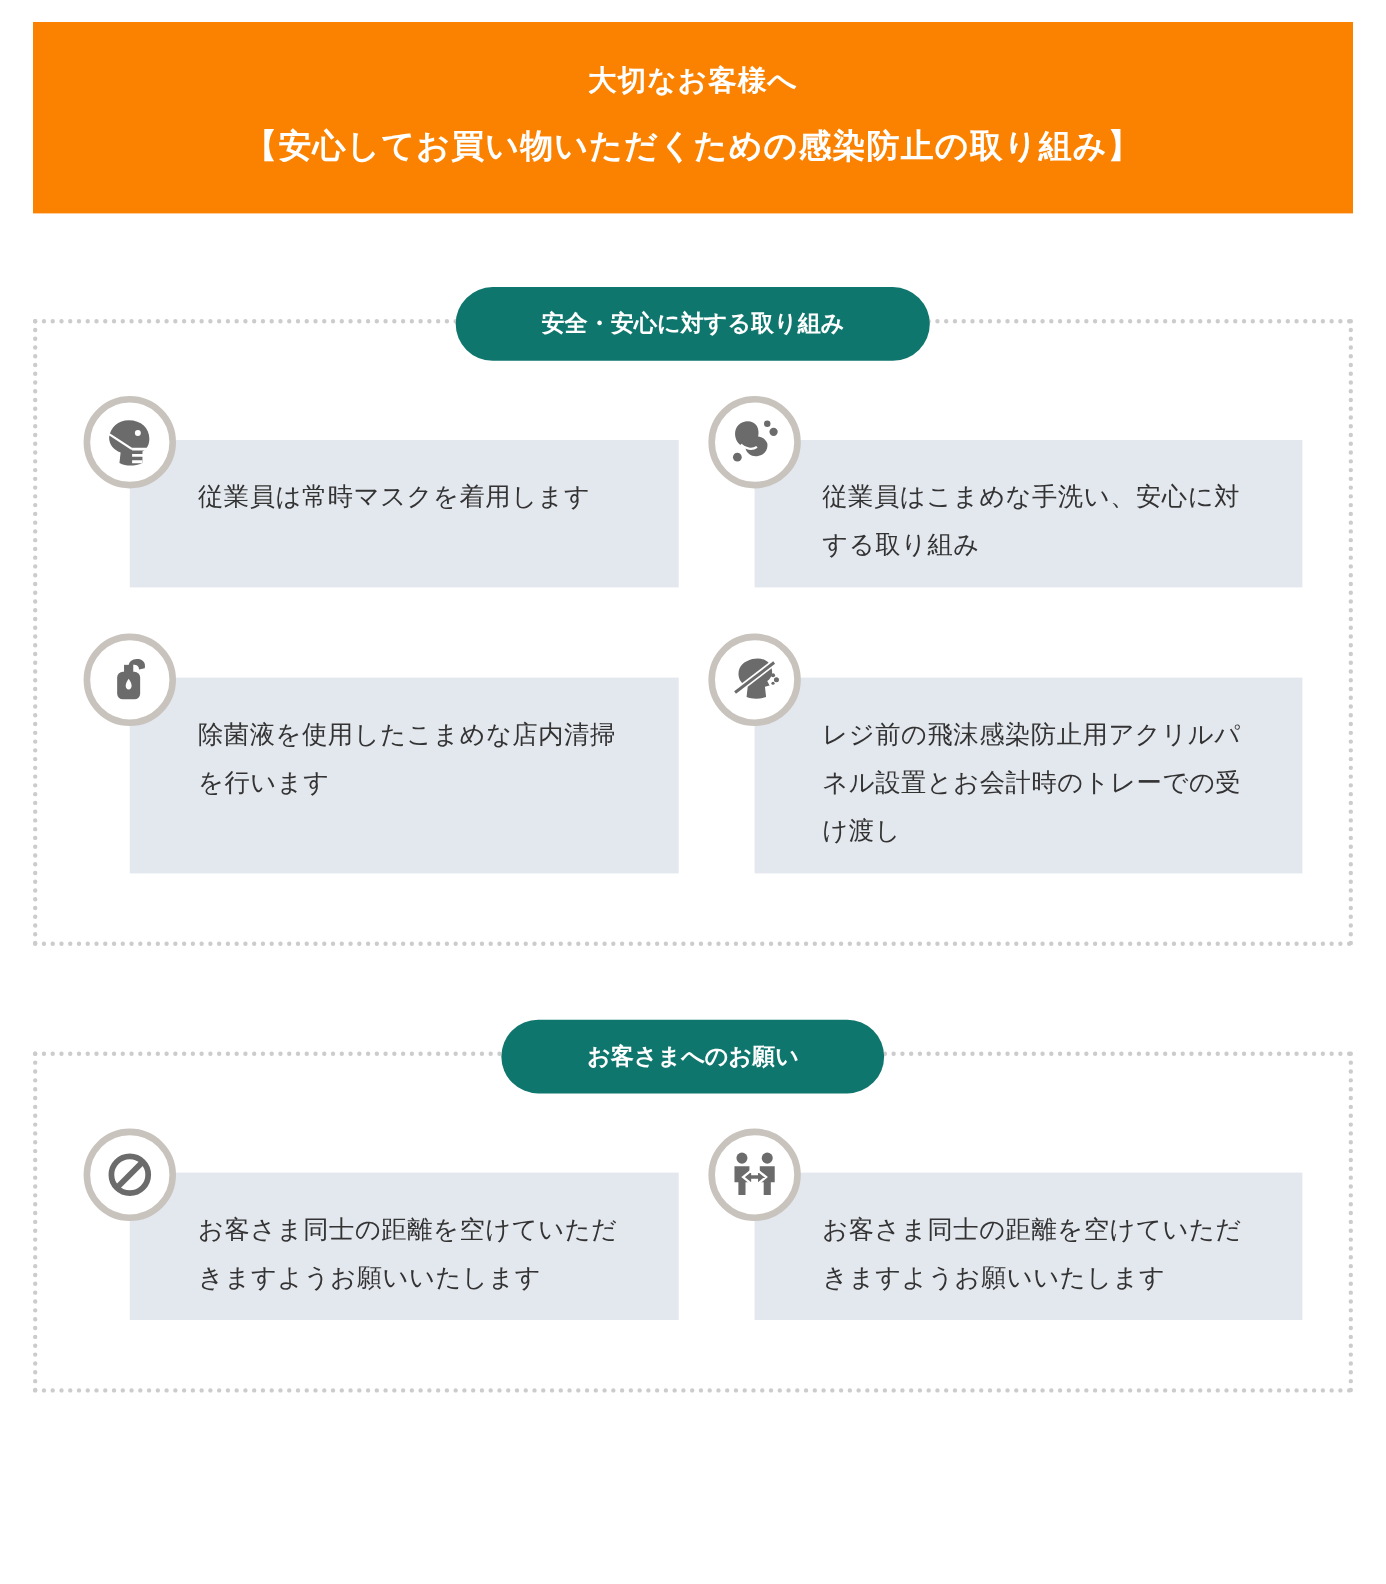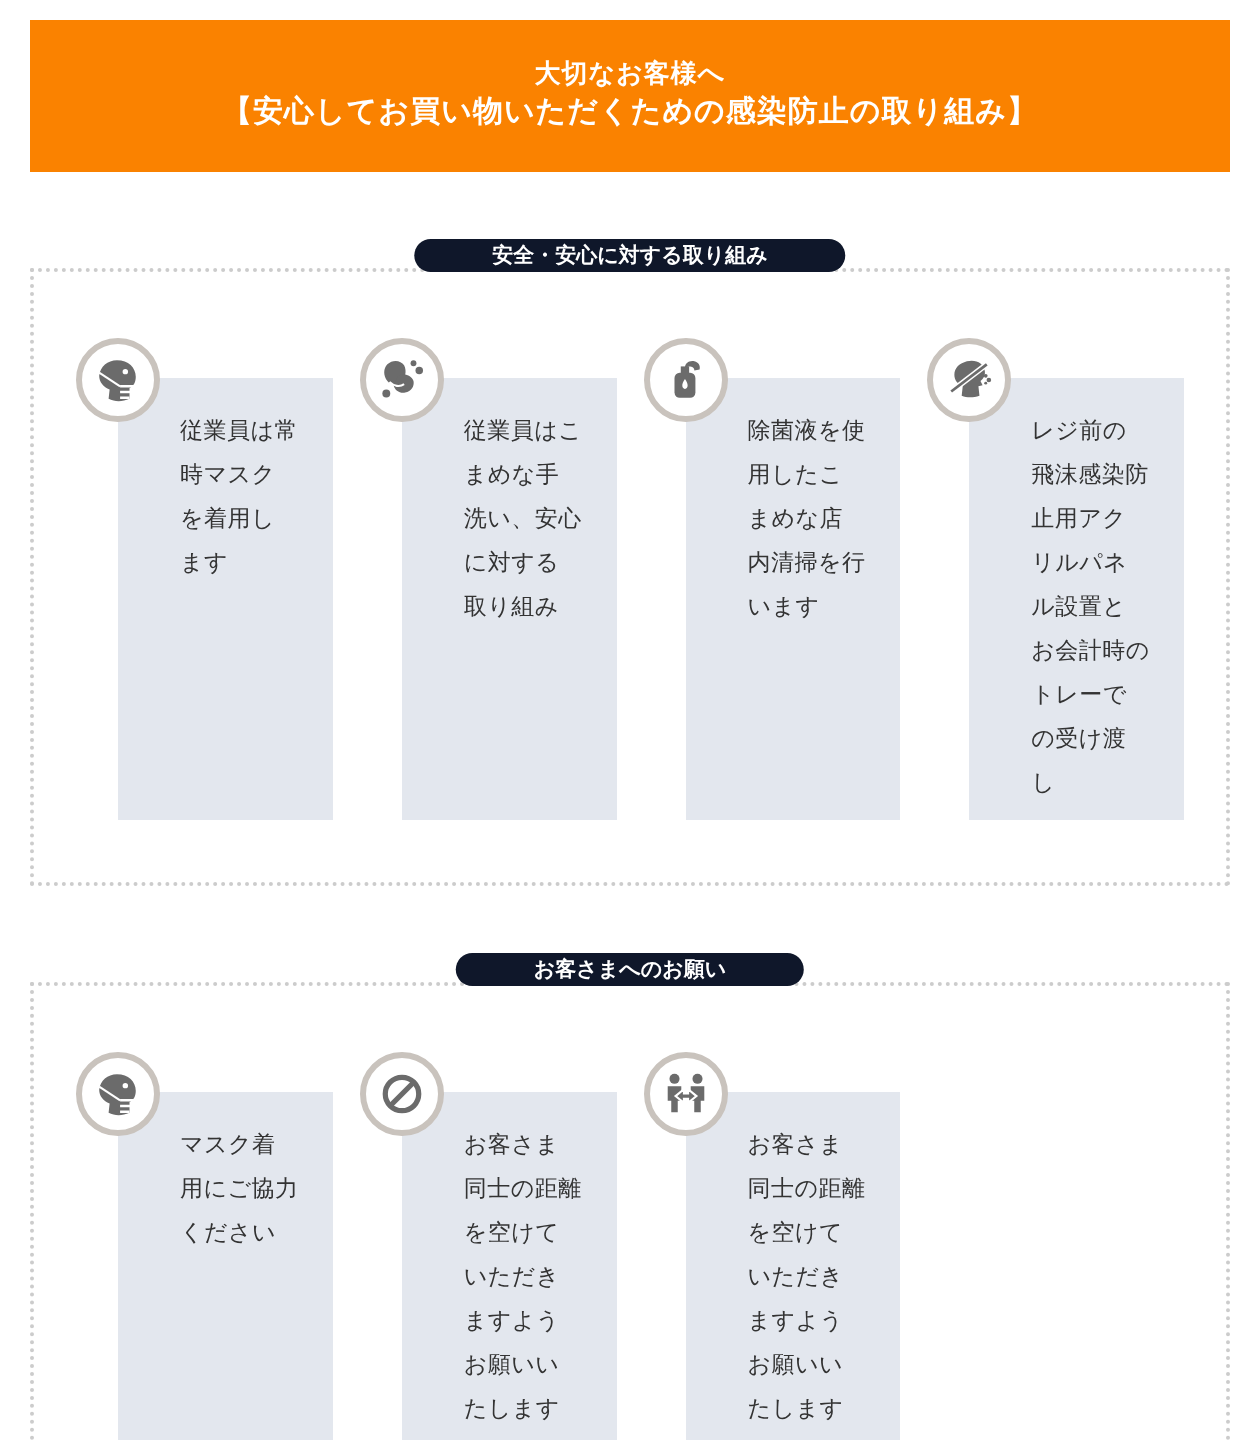--- a/index.html
+++ b/index.html
@@ -19,55 +19,56 @@
   
   .banner {
     background: #fa8200;
     color: #ffffff;
     text-align: center;
     padding: 36px 20px 40px 20px;
   }
   .banner-line1 {
     font-size: 26px;
     font-weight: 700;
+    margin-bottom: 22px;
     letter-spacing: 1px;
   }
   .banner-line2 {
     font-size: 30px;
     font-weight: 700;
     letter-spacing: 1px;
   }
 
   
   .panel {
     position: relative;
     border: 4px dotted #cccccc;
     margin-top: 96px;
     padding: 66px 42px 62px 42px;
   }
   .pill {
     position: absolute;
     top: -33px;
     left: 50%;
     transform: translateX(-50%);
-    background: #0f172a;
+    background: #0f766e;
     color: #ffffff;
     font-size: 21px;
     font-weight: 700;
     line-height: 1;
-    padding: 6px 78px;
+    padding: 23px 78px;
     border-radius: 40px;
     white-space: nowrap;
     z-index: 3;
   }
 
   
   .grid {
     display: grid;
-    grid-template-columns: 1fr 1fr 1fr 1fr;
+    grid-template-columns: 1fr 1fr;
     column-gap: 27px;
     row-gap: 42px;
     align-items: stretch;
   }
   .item {
     position: relative;
     padding-left: 42px;
     padding-top: 40px;
     display: flex;
   }
@@ -184,33 +185,20 @@
 
     </div>
   </section>
 
   <section class="panel">
     <div class="pill">
       <span>お客さまへのお願い</span>
     </div>
     <div class="grid">
 
-      <div class="item">
-        <div class="icon-circle">
-          <svg viewBox="0 0 44 44" xmlns="http://www.w3.org/2000/svg">
-            <path d="M21 3c11 0 18 7 18 16 0 5-2 9-6 11v10c-7 3-14 3-20 0l1-9C8 29 4 24 4 18 5 9 12 3 21 3z" fill="#6b6b6b"></path>
-            <circle cx="29" cy="14" r="2.6" fill="#ffffff"></circle>
-            <path d="M4 15l20 13" stroke="#ffffff" stroke-width="2" fill="none"></path>
-            <path d="M24 28h14M24 33.5h11M24 39h9" stroke="#ffffff" stroke-width="2.4" fill="none"></path>
-          </svg>
-        </div>
-        <div class="item-box">
-          <p>マスク着用にご協力ください</p>
-        </div>
-      </div>
 
 
       <div class="item">
         <div class="icon-circle">
           <svg viewBox="0 0 44 44" xmlns="http://www.w3.org/2000/svg">
             <circle cx="22" cy="22" r="16" fill="none" stroke="#6b6b6b" stroke-width="5"></circle>
             <path d="M11 33L33 11" stroke="#6b6b6b" stroke-width="5" fill="none"></path>
           </svg>
         </div>
         <div class="item-box">

